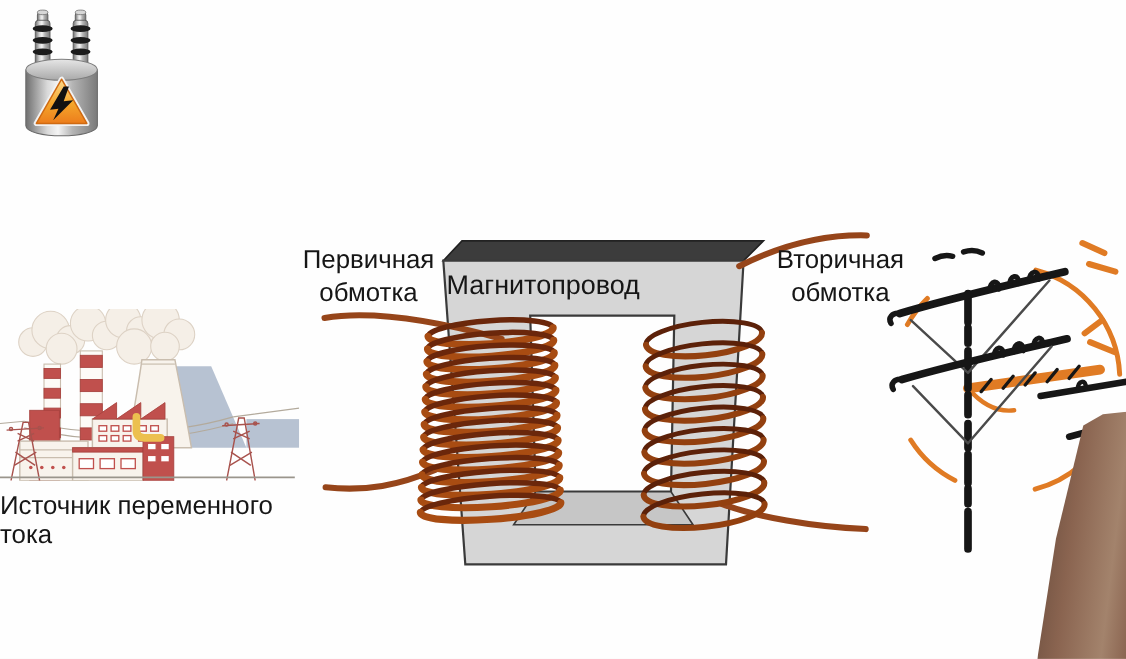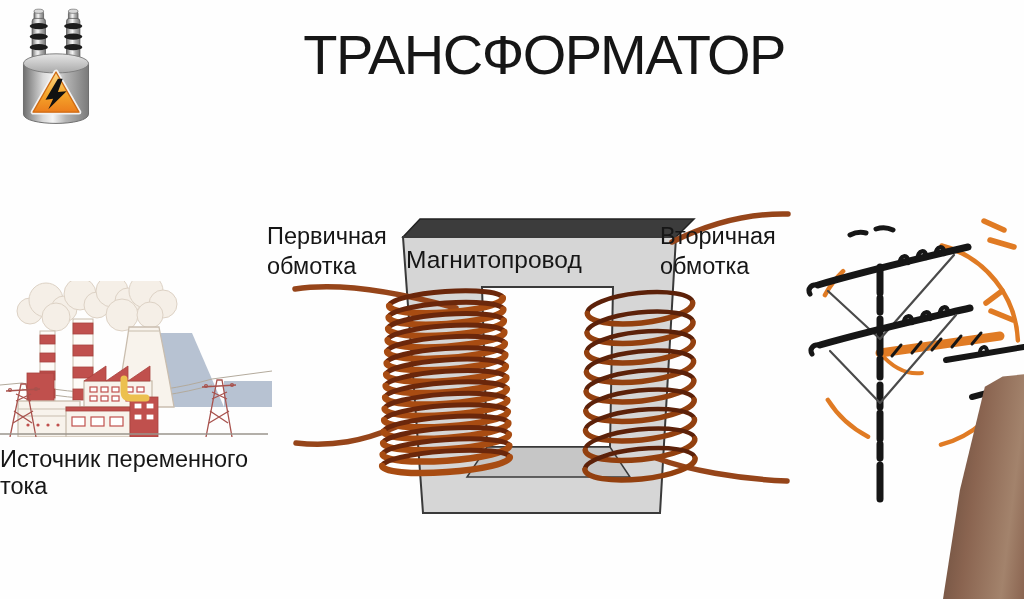--- a/index.html
+++ b/index.html
@@ -7,23 +7,23 @@
     position:relative;width:1024px;height:599px;overflow:hidden;
     background:var(--page-bg,#fff);
     font-family:"Liberation Sans","DejaVu Sans",sans-serif;
     color:var(--text,#161616);
   }
   .abs{position:absolute;}
   
   #title{top:26px;left:270px;width:548px;text-align:center;font-size:56px;
          line-height:58px;letter-spacing:-1.5px;white-space:nowrap;z-index:4;}
   
-  .wind-label{top:221px;width:136px;font-size:23.5px;line-height:30px;z-index:6;}
+  .wind-label{top:221px;width:136px;text-align:center;font-size:23.5px;line-height:30px;z-index:6;}
   #primary-label{left:267px;}
-  #secondary-label{left:660px;}
+  #secondary-label{left:696px;}
   #core-label{top:246px;left:406px;width:251px;text-align:left;font-size:24.5px;z-index:6;}
   #source-caption{top:446px;left:0;width:290px;font-size:23.5px;z-index:4;}
   
   #header-icon{left:12px;top:6px;z-index:4;}
   #plant{left:0px;top:281px;z-index:2;}
   #transformer{left:278px;top:196px;z-index:3;}
   #sketch{left:788px;top:205px;z-index:3;}
   
   #hand{
     left:935px;top:372px;width:89px;height:227px;z-index:8;
@@ -98,21 +98,20 @@
     <path d="M12,60 L12,112 C12,125 80,125 80,112 L80,60 C80,49 12,49 12,60 Z" fill="url(#metalH)" stroke="#6a6a6a" stroke-width="1"></path>
     <ellipse cx="46" cy="59" rx="34" ry="10" fill="url(#topGrad)" stroke="#7d7d7d" stroke-width="1"></ellipse>
 
     <g>
       <path d="M46,68 L22,110 L70,110 Z" fill="none" stroke="#f2f2f2" stroke-width="5" stroke-linejoin="round"></path>
       <path d="M46,68 L22,110 L70,110 Z" fill="url(#triGrad)" stroke="#cf6a12" stroke-width="1.4" stroke-linejoin="round"></path>
       <path d="M48,75 L35,97 L43,96 L38,107 L57,88 L48,89 L53,75 Z" fill="#111"></path>
     </g>
   </svg>
 
-  <div id="title" class="abs">ТРАНСФОРМАТОР</div>
 
   <svg id="plant" class="abs" width="272" height="156" viewBox="0 0 272 156">
     <g class="p-sil">
       <polygon points="160,52 192,52 224,126 130,126"></polygon>
       <rect x="224" y="100" width="48" height="26"></rect>
     </g>
     <g>
       <path class="p-wire" d="M22,102 C80,116 150,116 212,98"></path>
       <path class="p-wire" d="M22,108 C80,122 150,122 212,104"></path>
       <path class="p-wire" d="M0,104 L22,102 M212,98 L272,90"></path>

